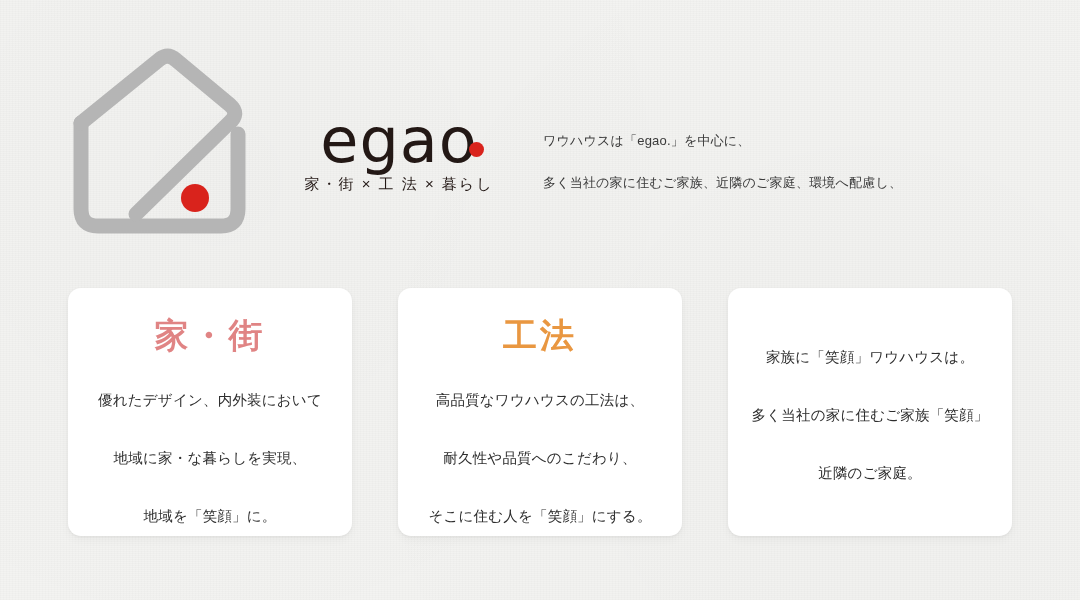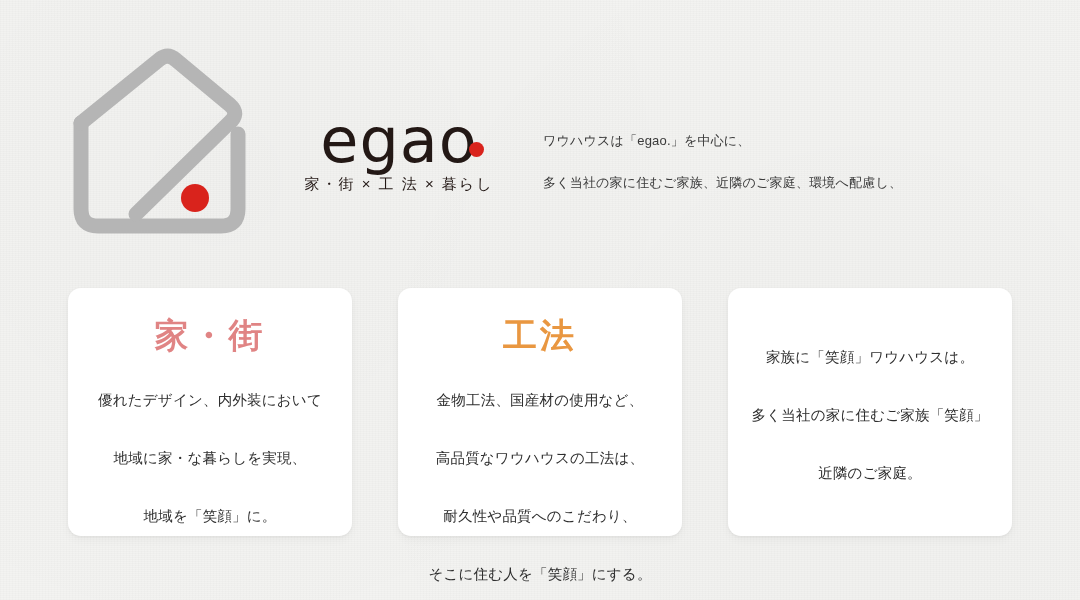--- a/index.html
+++ b/index.html
@@ -192,21 +192,20 @@
       <div class="card-body">
         <div class="card-body-line">優れたデザイン、内外装において</div>
         <div class="card-body-line">地域に家・な暮らしを実現、</div>
         <div class="card-body-line">地域を「笑顔」に。</div>
       </div>
     </div>
 
     <div class="card">
       <div class="card-heading" style="color: rgb(233, 151, 65);">工法</div>
       <div class="card-body">
-        <div class="card-body-line">金物工法、国産材の使用など、</div>
         <div class="card-body-line">高品質なワウハウスの工法は、</div>
         <div class="card-body-line">耐久性や品質へのこだわり、</div>
         <div class="card-body-line">そこに住む人を「笑顔」にする。</div>
       </div>
     </div>
 
     <div class="card">
       <div class="card-body">
         <div class="card-body-line">家族に「笑顔」ワウハウスは。</div>
         <div class="card-body-line">多く当社の家に住むご家族「笑顔」</div>

